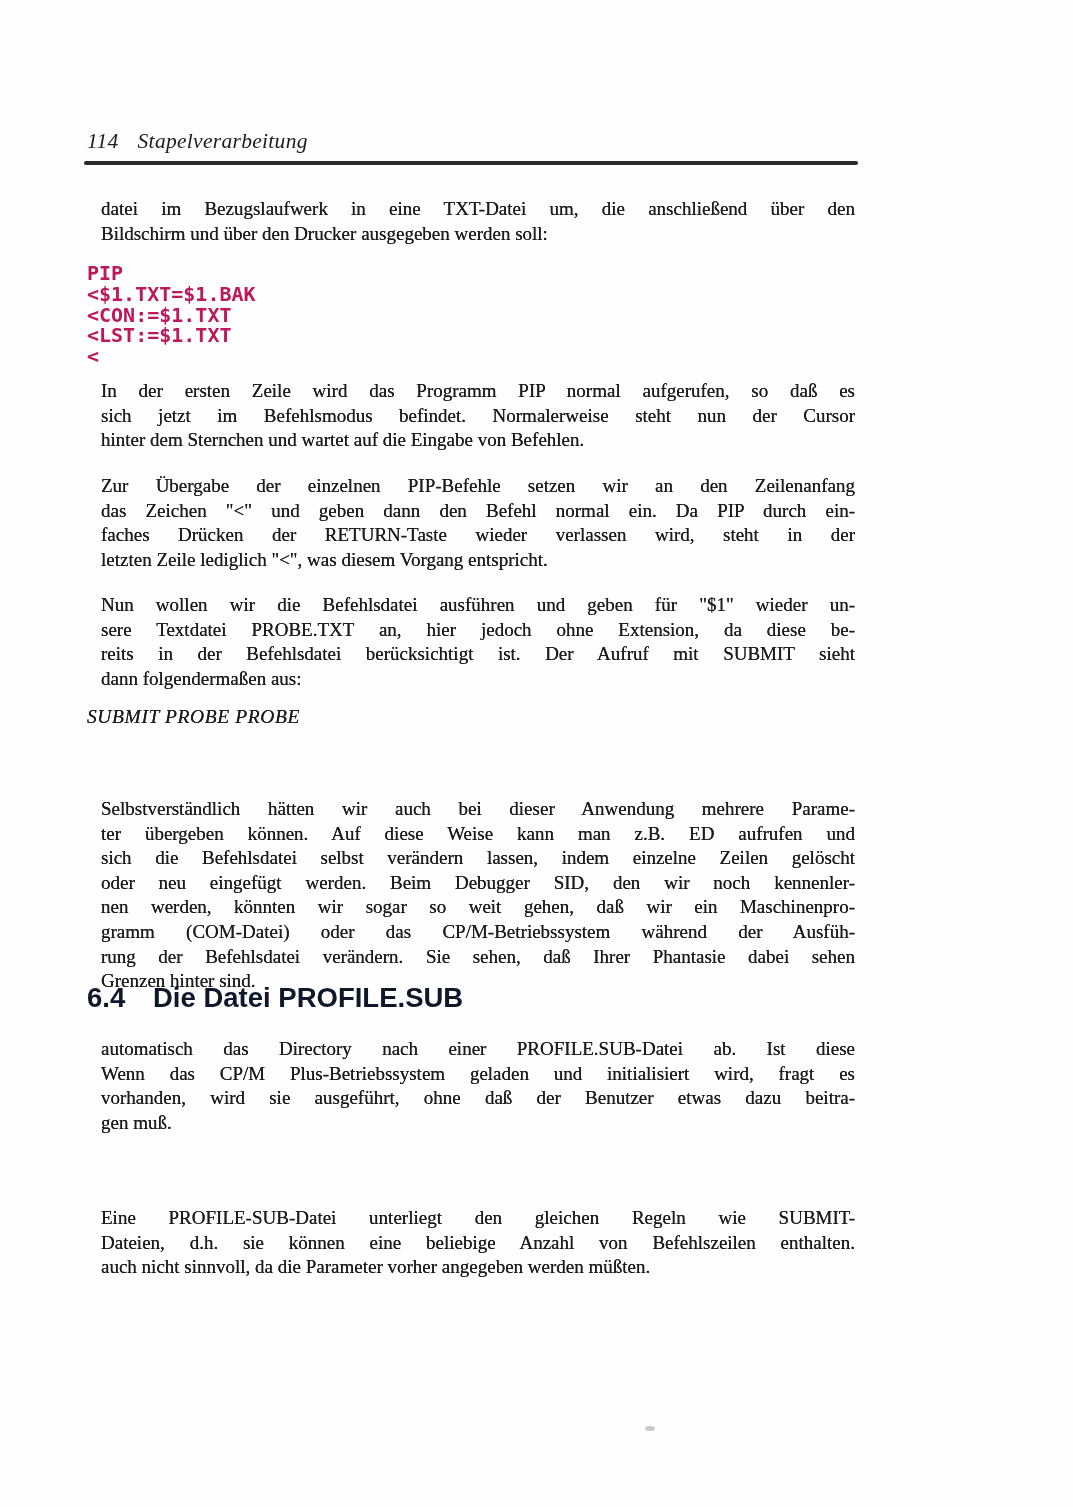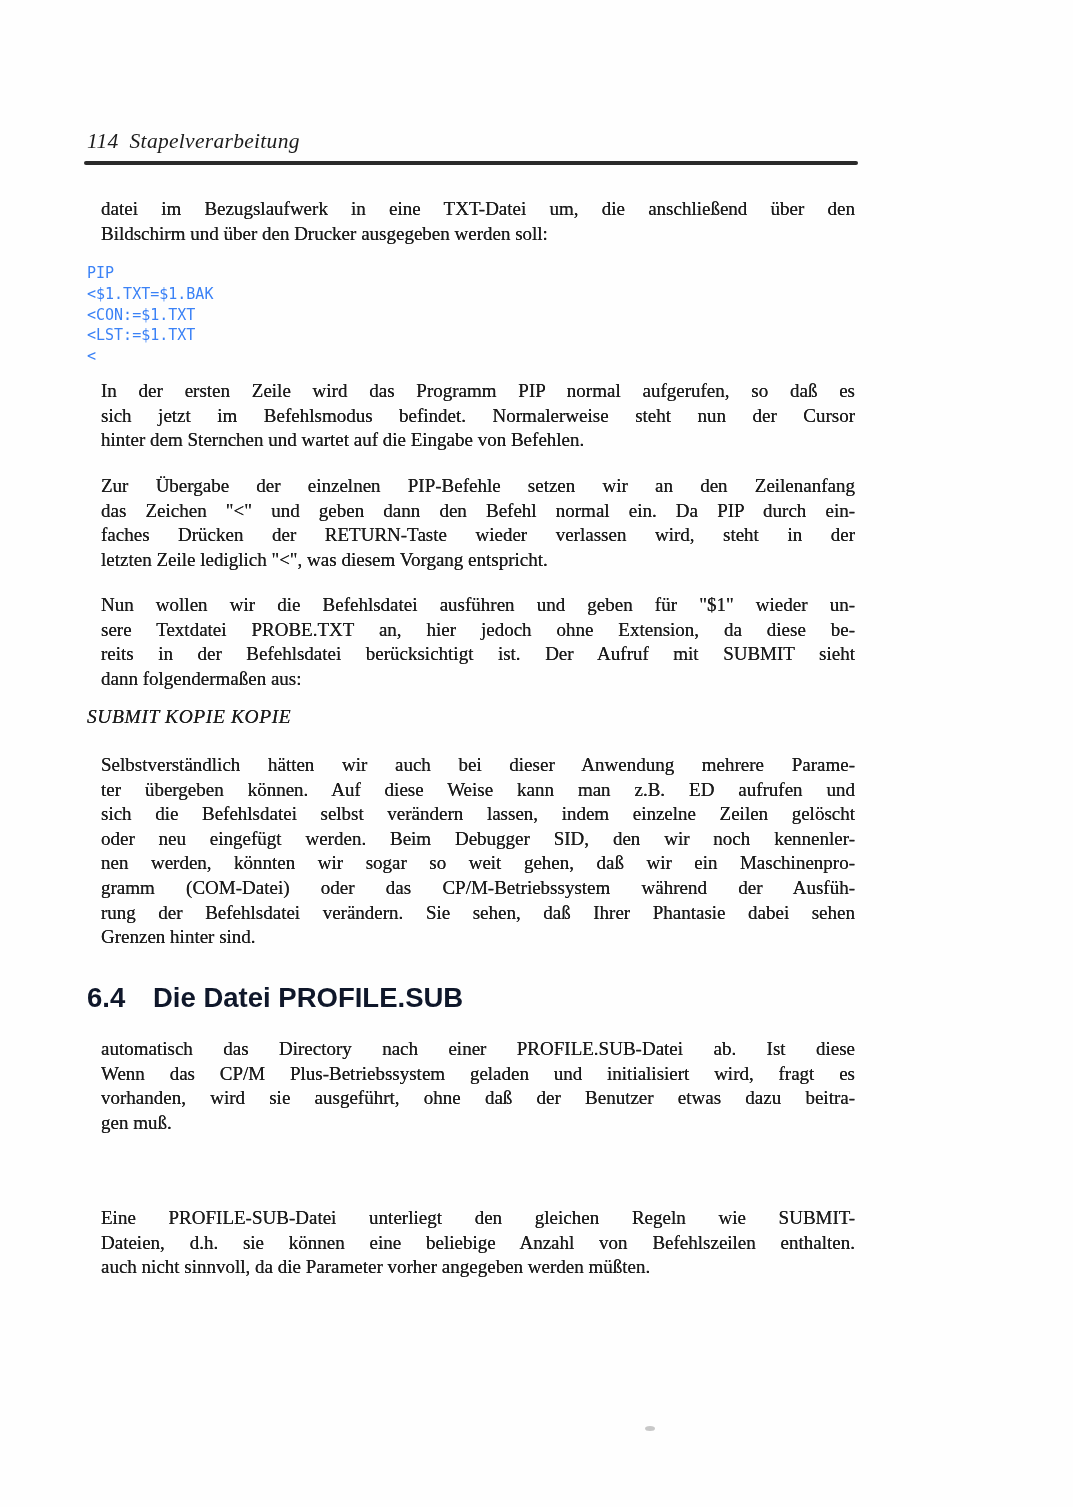--- a/index.html
+++ b/index.html
@@ -16,21 +16,21 @@
 
   
   .running-header {
     top: 126px;
     font-style: italic;
     font-size: 21.5px;
     line-height: 30px;
     letter-spacing: 0.3px;
     white-space: nowrap;
   }
-  .running-header .pagenum { margin-right: 11px; font-style: italic; }
+  .running-header .pagenum { margin-right: 19px; font-style: italic; }
   .rule {
     position: absolute;
     left: 84px;
     top: 161px;
     width: 774px;
     height: 4px;
     background: #2a2a2a;
     border-radius: 2px;
   }
 
@@ -42,24 +42,24 @@
   }
   .para .line { text-align: left; margin-left: 14px; }
   .para .line:not(:last-child) {
     text-align: justify;
     text-align-last: justify;
   }
 
   
   .code {
     font-family: "DejaVu Sans Mono", "Liberation Mono", monospace;
-    font-size: 15px;
-    font-weight: 400;
+    font-size: 20px;
+    font-weight: 700;
     line-height: 20.8px;
-    color: #3b82f6;
+    color: #be185d;
     letter-spacing: 0px;
   }
   .code .line { text-align: left !important; text-align-last: auto !important; }
 
   
   .cmd {
     font-size: 19.5px;
     font-style: italic;
     letter-spacing: 0.6px;
     text-shadow: 0 0 0.35px currentColor;
@@ -125,23 +125,23 @@
       <div class="line">letzten Zeile lediglich "&lt;", was diesem Vorgang entspricht.</div>
     </div>
 
   <div class="abs para" style="top:593px">
       <div class="line">Nun wollen wir die Befehlsdatei ausführen und geben für "$1" wieder un-</div>
       <div class="line">sere Textdatei PROBE.TXT an, hier jedoch ohne Extension, da diese be-</div>
       <div class="line">reits in der Befehlsdatei berücksichtigt ist. Der Aufruf mit SUBMIT sieht</div>
       <div class="line">dann folgendermaßen aus:</div>
     </div>
 
-  <div class="abs cmd" style="top:706px">SUBMIT KOPIE KOPIE</div>
+  <div class="abs cmd" style="top:706px">SUBMIT PROBE PROBE</div>
 
-  <div class="abs para" style="top:753px">
+  <div class="abs para" style="top:797px">
       <div class="line">Selbstverständlich hätten wir auch bei dieser Anwendung mehrere Parame-</div>
       <div class="line">ter übergeben können. Auf diese Weise kann man z.B. ED aufrufen und</div>
       <div class="line">sich die Befehlsdatei selbst verändern lassen, indem einzelne Zeilen gelöscht</div>
       <div class="line">oder neu eingefügt werden. Beim Debugger SID, den wir noch kennenler-</div>
       <div class="line">nen werden, könnten wir sogar so weit gehen, daß wir ein Maschinenpro-</div>
       <div class="line">gramm (COM-Datei) oder das CP/M-Betriebssystem während der Ausfüh-</div>
       <div class="line">rung der Befehlsdatei verändern. Sie sehen, daß Ihrer Phantasie dabei sehen</div>
       <div class="line">Grenzen hinter sind.</div>
     </div>
 

